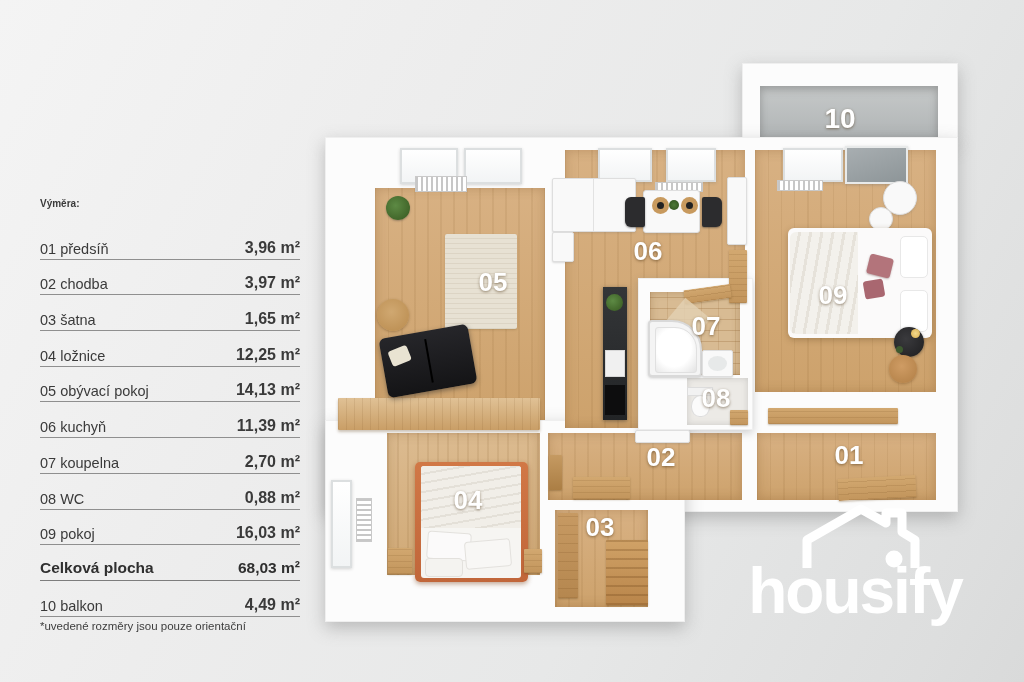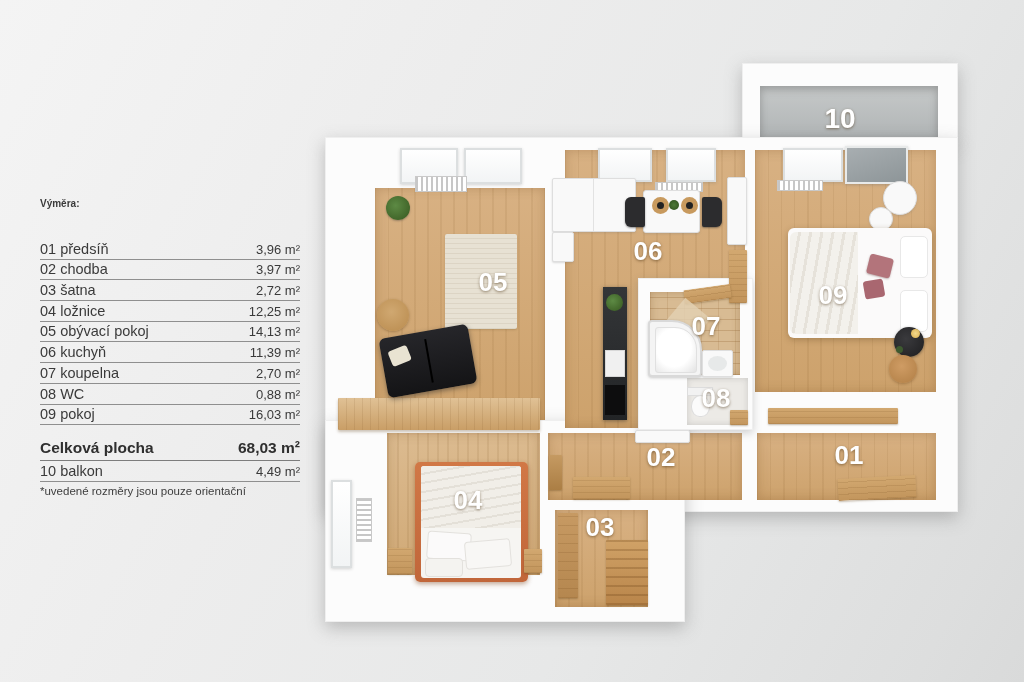--- a/index.html
+++ b/index.html
@@ -7,22 +7,22 @@
        font-family:"Liberation Sans","DejaVu Sans",sans-serif;}
   #canvas{position:relative;width:1024px;height:682px;
       background:linear-gradient(118deg,#f4f4f4 0%,#ededed 35%,#e7e8e8 65%,#dddede 92%,#d9dada 100%);}
 
   
   .legend{position:absolute;left:40px;top:196px;width:260px;color:#3a3a3a;}
   .legend-title{font-size:10px;font-weight:bold;line-height:16px;}
   .legend-rows{margin-top:27px;}
   .legend-row{height:20.7px;box-sizing:border-box;border-bottom:1px solid #8f8f8f;
       display:flex;justify-content:space-between;align-items:flex-end;
-      padding-bottom:2px;font-size:14.5px;}
-  .legend-row .val{font-weight:normal;font-size:13px;}
+      padding-bottom:2px;font-size:14.5px;margin-top:15px;}
+  .legend-row .val{font-weight:bold;font-size:16px;}
   .legend-total{margin-top:12px;height:24px;box-sizing:border-box;border-bottom:1px solid #7d7d7d;
       display:flex;justify-content:space-between;align-items:flex-end;padding-bottom:3px;
       font-size:15.5px;font-weight:bold;color:#2f2f2f;}
   .legend-balcony{align-items:flex-end;}
   .legend-foot{margin-top:3px;font-size:11.5px;color:#3d3d3d;}
 
   
   .plan{position:absolute;left:325px;top:63px;width:645px;height:562px;}
   .wall{position:absolute;background:#fcfcfc;border:1px solid #efefef;box-sizing:border-box;
       box-shadow:0 6px 16px rgba(105,105,105,.38);}
@@ -69,21 +69,21 @@
       <div class="legend-row">
           <span>01 předsíň</span>
           <span class="val">3,96 m²</span>
         </div>
       <div class="legend-row">
           <span>02 chodba</span>
           <span class="val">3,97 m²</span>
         </div>
       <div class="legend-row">
           <span>03 šatna</span>
-          <span class="val">2,72 m²</span>
+          <span class="val">1,65 m²</span>
         </div>
       <div class="legend-row">
           <span>04 ložnice</span>
           <span class="val">12,25 m²</span>
         </div>
       <div class="legend-row">
           <span>05 obývací pokoj</span>
           <span class="val">14,13 m²</span>
         </div>
       <div class="legend-row">
@@ -221,14 +221,21 @@
     <span class="room-label" style="left:275px;top:464px;">03</span>
     <span class="room-label" style="left:143px;top:437px;">04</span>
     <span class="room-label" style="left:168px;top:219px;">05</span>
     <span class="room-label" style="left:323px;top:188px;">06</span>
     <span class="room-label" style="left:381px;top:263px;">07</span>
     <span class="room-label" style="left:391px;top:335px;">08</span>
     <span class="room-label" style="left:508px;top:232px;">09</span>
     <span class="room-label" style="left:515px;top:56px;font-size:28px;">10</span>
   </div>
 
+  <div class="logo">
+    <svg class="logo-house" width="140" height="70" viewBox="0 0 140 70">
+      <path d="M16 66 V38 L70 7 L95 21 V11 H111 V30 L124 38 V66" fill="none" stroke="#ffffff" stroke-width="9" stroke-linejoin="round" stroke-linecap="butt"></path>
+      <circle cx="103" cy="57" r="8.5" fill="#ffffff"></circle>
+    </svg>
+    <div class="logo-text">housify</div>
+  </div>
 
 </div>
 
 </body></html>

